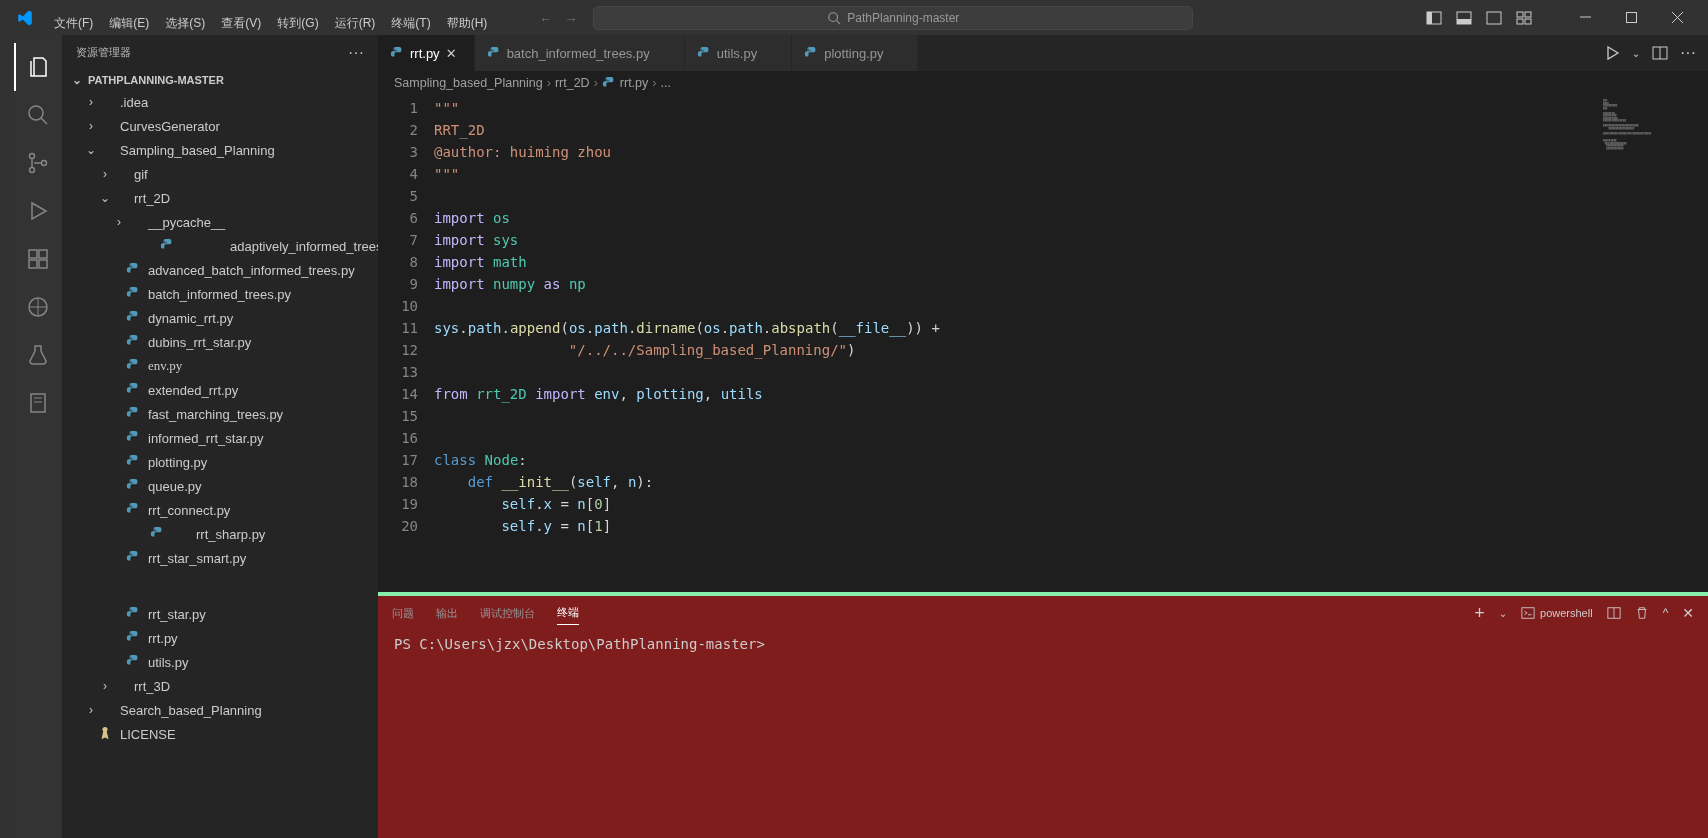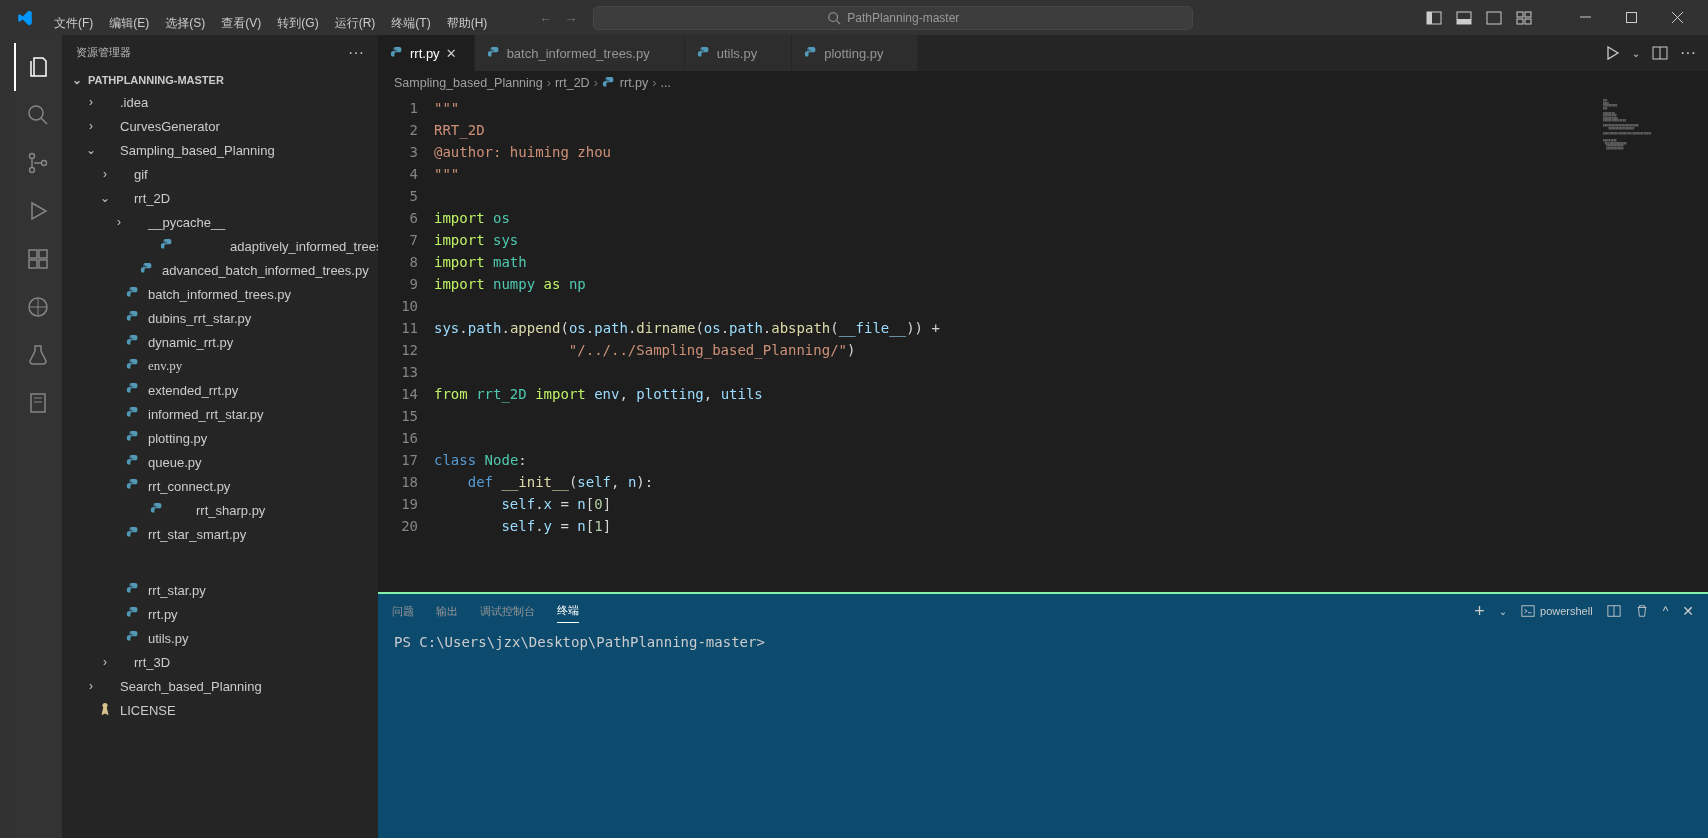--- a/index.html
+++ b/index.html
@@ -37,28 +37,28 @@
 .tab .close { width: 16px; color: #cccccc; visibility: hidden; }
 .tab.active .close { visibility: visible; }
 .tab-actions { margin-left: auto; display: flex; align-items: center; gap: 12px; padding: 0 12px; color: #cccccc; }
 .breadcrumb { height: 24px; display: flex; align-items: center; padding: 0 16px; font-size: 12.5px; color: #a0a0a0; gap: 4px; }
 .breadcrumb .sep { color: #777; }
 .editor-area { flex: 1; display: flex; overflow: hidden; position: relative; }
 .gutter { width: 56px; text-align: right; color: #858585; font-family: Consolas, monospace; font-size: 14px; line-height: 22px; padding: 2px 16px 0 0; user-select: none; }
 .code { flex: 1; font-family: Consolas, monospace; font-size: 14px; line-height: 22px; padding-top: 2px; white-space: pre; }
 .minimap { width: 110px; background: #1e1e1e; border-left: 1px solid #1e1e1e; opacity: 0.6; font-size: 2px; line-height: 2.5px; color: #888; padding: 4px; white-space: pre; overflow: hidden; }
 .str { color: #ce9178; }
-.kw { color: #bef264; }
+.kw { color: #c4b5fd; }
 .kw2 { color: #569cd6; }
 .fn { color: #dcdcaa; }
 .cls { color: #4ec9b0; }
 .var { color: #9cdcfe; }
 .num { color: #b5cea8; }
 .op { color: #d4d4d4; }
-.panel { height: 246px; border-top: 2px solid #86efac; background: #0c4a6e; display: flex; flex-direction: column; }
+.panel { height: 246px; border-top: 4px solid #86efac; background: #7f1d1d; display: flex; flex-direction: column; }
 .panel-tabs { height: 34px; display: flex; align-items: center; padding: 0 14px; gap: 22px; font-size: 11px; color: #969696; }
 .panel-tab { cursor: pointer; padding: 4px 0; }
 .panel-tab.active { color: #ffffff; border-bottom: 1px solid #ffffff; }
 .panel-right { margin-left: auto; display: flex; align-items: center; gap: 14px; color: #cccccc; }
 .term { flex: 1; font-family: Consolas, monospace; font-size: 14px; padding: 6px 16px; color: #cccccc; }
 .pyicon { fill: #519aba; }
 .folder-chev { color: #c5c5c5; }
 svg { display: block; }
 </style>
 </head>
@@ -237,21 +237,21 @@
         </div>
         <div class="tree-row" style="padding-left: 50px; gap: 48px;">
           <span class="chev"></span>
           <span class="ficon">
             <svg width="14" height="14" viewBox="0 0 16 16">
               <path class="pyicon" d="M7 1c-3 0-3 2-3 2v2h4v1H3s-2 0-2 3 2 3 2 3h2V9s0-2 2-2h4s2 0 2-2V3s0-2-3-2zm-2 2a.7.7 0 110 1.4.7.7 0 010-1.4z"></path>
             </svg>
           </span>
           <span>adaptively_informed_trees.py</span>
         </div>
-        <div class="tree-row" style="padding-left: 64px;">
+        <div class="tree-row" style="padding-left: 50px;">
           <span class="chev"></span>
           <span class="ficon">
             <svg width="14" height="14" viewBox="0 0 16 16">
               <path class="pyicon" d="M7 1c-3 0-3 2-3 2v2h4v1H3s-2 0-2 3 2 3 2 3h2V9s0-2 2-2h4s2 0 2-2V3s0-2-3-2zm-2 2a.7.7 0 110 1.4.7.7 0 010-1.4z"></path>
             </svg>
           </span>
           <span>advanced_batch_informed_trees.py</span>
         </div>
         <div class="tree-row" style="padding-left: 50px;">
           <span class="chev"></span>
@@ -262,48 +262,57 @@
           </span>
           <span>batch_informed_trees.py</span>
         </div>
         <div class="tree-row" style="padding-left: 50px;">
           <span class="chev"></span>
           <span class="ficon">
             <svg width="14" height="14" viewBox="0 0 16 16">
               <path class="pyicon" d="M7 1c-3 0-3 2-3 2v2h4v1H3s-2 0-2 3 2 3 2 3h2V9s0-2 2-2h4s2 0 2-2V3s0-2-3-2zm-2 2a.7.7 0 110 1.4.7.7 0 010-1.4z"></path>
             </svg>
           </span>
+          <span>dynamic_rrt.py</span>
+        </div>
+        <div class="tree-row" style="padding-left: 50px;">
+          <span class="chev"></span>
+          <span class="ficon">
+            <svg width="14" height="14" viewBox="0 0 16 16">
+              <path class="pyicon" d="M7 1c-3 0-3 2-3 2v2h4v1H3s-2 0-2 3 2 3 2 3h2V9s0-2 2-2h4s2 0 2-2V3s0-2-3-2zm-2 2a.7.7 0 110 1.4.7.7 0 010-1.4z"></path>
+            </svg>
+          </span>
           <span>dubins_rrt_star.py</span>
         </div>
-        <div class="tree-row" style="padding-left: 50px;">
-          <span class="chev"></span>
-          <span class="ficon">
-            <svg width="14" height="14" viewBox="0 0 16 16">
-              <path class="pyicon" d="M7 1c-3 0-3 2-3 2v2h4v1H3s-2 0-2 3 2 3 2 3h2V9s0-2 2-2h4s2 0 2-2V3s0-2-3-2zm-2 2a.7.7 0 110 1.4.7.7 0 010-1.4z"></path>
-            </svg>
-          </span>
-          <span>dynamic_rrt.py</span>
-        </div>
         <div class="tree-row" style="padding-left: 50px; font-family: Liberation Serif, serif;">
           <span class="chev"></span>
           <span class="ficon">
             <svg width="14" height="14" viewBox="0 0 16 16">
               <path class="pyicon" d="M7 1c-3 0-3 2-3 2v2h4v1H3s-2 0-2 3 2 3 2 3h2V9s0-2 2-2h4s2 0 2-2V3s0-2-3-2zm-2 2a.7.7 0 110 1.4.7.7 0 010-1.4z"></path>
             </svg>
           </span>
           <span>env.py</span>
         </div>
         <div class="tree-row" style="padding-left: 50px;">
           <span class="chev"></span>
           <span class="ficon">
             <svg width="14" height="14" viewBox="0 0 16 16">
               <path class="pyicon" d="M7 1c-3 0-3 2-3 2v2h4v1H3s-2 0-2 3 2 3 2 3h2V9s0-2 2-2h4s2 0 2-2V3s0-2-3-2zm-2 2a.7.7 0 110 1.4.7.7 0 010-1.4z"></path>
             </svg>
           </span>
           <span>extended_rrt.py</span>
+        </div>
+        <div class="tree-row" style="padding-left: 50px;">
+          <span class="chev"></span>
+          <span class="ficon">
+            <svg width="14" height="14" viewBox="0 0 16 16">
+              <path class="pyicon" d="M7 1c-3 0-3 2-3 2v2h4v1H3s-2 0-2 3 2 3 2 3h2V9s0-2 2-2h4s2 0 2-2V3s0-2-3-2zm-2 2a.7.7 0 110 1.4.7.7 0 010-1.4z"></path>
+            </svg>
+          </span>
+          <span>fast_marching_trees.py</span>
         </div>
         <div class="tree-row" style="padding-left: 50px;">
           <span class="chev"></span>
           <span class="ficon">
             <svg width="14" height="14" viewBox="0 0 16 16">
               <path class="pyicon" d="M7 1c-3 0-3 2-3 2v2h4v1H3s-2 0-2 3 2 3 2 3h2V9s0-2 2-2h4s2 0 2-2V3s0-2-3-2zm-2 2a.7.7 0 110 1.4.7.7 0 010-1.4z"></path>
             </svg>
           </span>
           <span>informed_rrt_star.py</span>
         </div>

